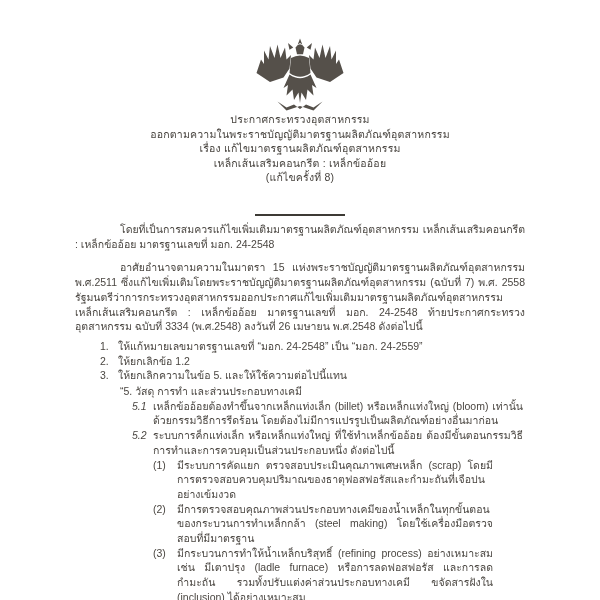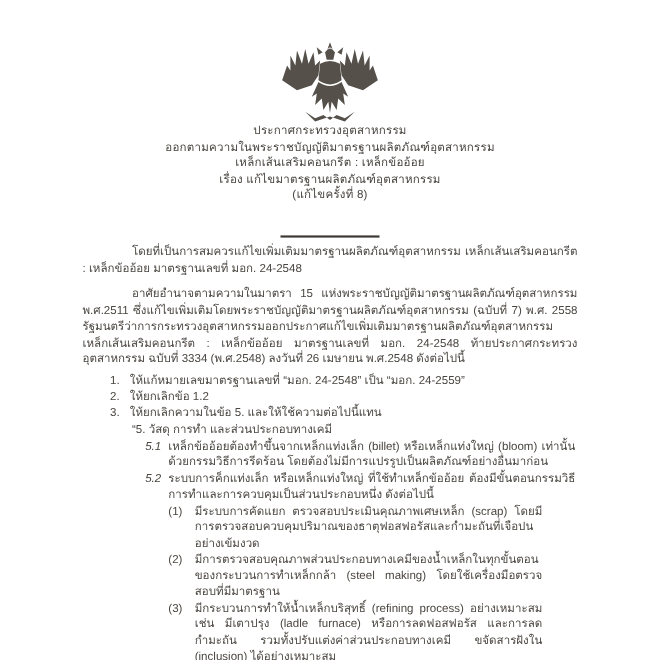--- a/index.html
+++ b/index.html
@@ -102,22 +102,22 @@
         <path d="M48 26 Q60 19 72 26 L74 46 Q60 56 46 46 Z"></path>
         <path d="M46 48 L38 66 L44 62 L42 76 L50 68 L52 82 L58 72 L60 86 L62 72 L68 82 L70 68 L78 76 L76 62 L82 66 L74 48 Q60 58 46 48 Z"></path>
         <path d="M30 84 L42 92 L52 88 L60 94 L68 88 L78 92 L90 84 L78 96 L60 90 L42 96 Z"></path>
       </g>
     </svg>
   </div>
 
   <div class="header">
     <div>ประกาศกระทรวงอุตสาหกรรม</div>
     <div>ออกตามความในพระราชบัญญัติมาตรฐานผลิตภัณฑ์อุตสาหกรรม</div>
+    <div>เรื่อง แก้ไขมาตรฐานผลิตภัณฑ์อุตสาหกรรม</div>
     <div>เหล็กเส้นเสริมคอนกรีต : เหล็กข้ออ้อย</div>
-    <div>เรื่อง แก้ไขมาตรฐานผลิตภัณฑ์อุตสาหกรรม</div>
     <div>(แก้ไขครั้งที่ 8)</div>
   </div>
 
   <div class="divider"></div>
 
   <div class="body">
 
     <p class="para">โดยที่เป็นการสมควรแก้ไขเพิ่มเติมมาตรฐานผลิตภัณฑ์อุตสาหกรรม เหล็กเส้นเสริมคอนกรีต : เหล็กข้ออ้อย มาตรฐานเลขที่ มอก. 24-2548</p>
 
     <p class="para second">อาศัยอำนาจตามความในมาตรา 15 แห่งพระราชบัญญัติมาตรฐานผลิตภัณฑ์อุตสาหกรรม พ.ศ.2511 ซึ่งแก้ไขเพิ่มเติมโดยพระราชบัญญัติมาตรฐานผลิตภัณฑ์อุตสาหกรรม (ฉบับที่ 7) พ.ศ. 2558 รัฐมนตรีว่าการกระทรวงอุตสาหกรรมออกประกาศแก้ไขเพิ่มเติมมาตรฐานผลิตภัณฑ์อุตสาหกรรม เหล็กเส้นเสริมคอนกรีต : เหล็กข้ออ้อย มาตรฐานเลขที่ มอก. 24-2548 ท้ายประกาศกระทรวงอุตสาหกรรม ฉบับที่ 3334 (พ.ศ.2548) ลงวันที่ 26 เมษายน พ.ศ.2548 ดังต่อไปนี้</p>

